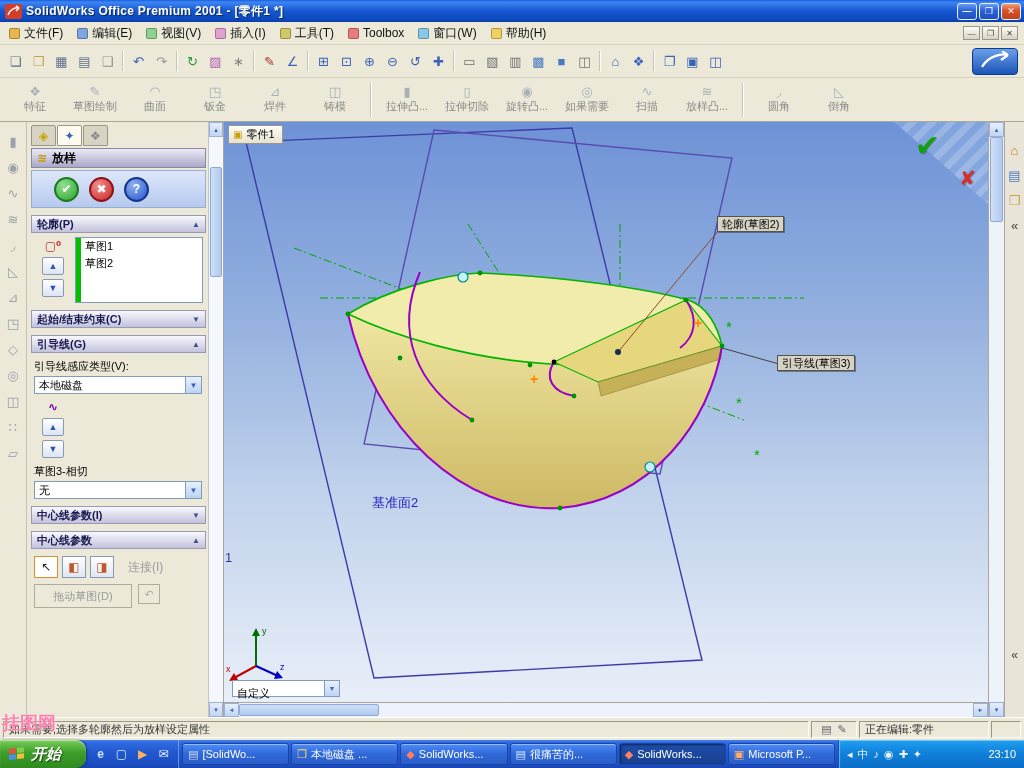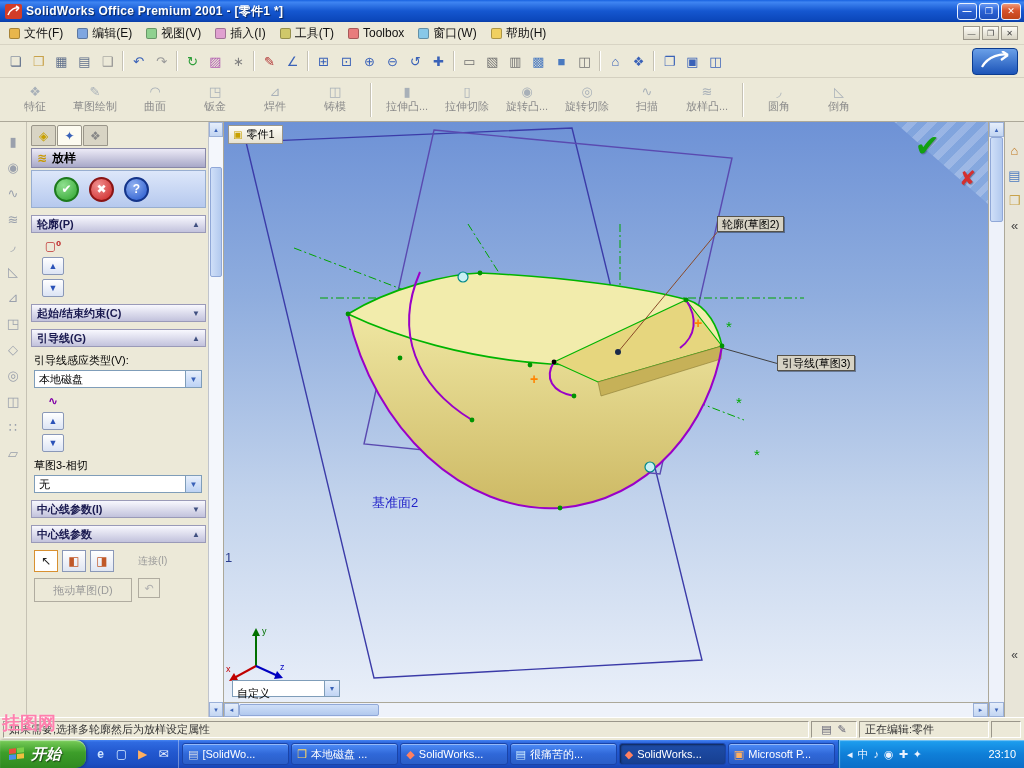--- a/index.html
+++ b/index.html
@@ -69,21 +69,21 @@
   .p-item{padding:1px 3px;color:#000}
   .g-item{background:#f28484;padding:1px 3px;border-bottom:1px solid #e07070;color:#300}
   .g-item.sel{background:#2f63c2;color:#fff;border-bottom-color:#2f63c2}
   .pm-label{font-size:11px;margin:6px 3px 2px;color:#000}
   .pm-combo{display:flex;height:18px;border:1px solid #7f9db9;background:#fff;margin:0 4px 0 3px;font-size:11px}
   .pm-combo .val{flex:1;padding:1px 4px;color:#000}
   .pm-combo .cbtn{width:16px;background:linear-gradient(#e8f0fc,#bcd2f4);border-left:1px solid #7f9db9;color:#3a62b8;font-size:8px;display:flex;align-items:center;justify-content:center}
   .st-row{display:flex;gap:4px;align-items:center;margin:7px 3px 0}
   .st-btn{width:24px;height:22px;border:1px solid #8a98b8;background:linear-gradient(#fff,#e0e6f2);font-size:12px;display:flex;align-items:center;justify-content:center}
   .st-btn.sel{background:#fff;border-color:#d89030}
-  .connect{font-size:10px;color:#9a9a9a;margin-left:20px}
+  .connect{font-size:12px;color:#9a9a9a;margin-left:10px}
   .drag-row{display:flex;gap:6px;margin:6px 3px 0}
   .drag-btn{width:98px;height:24px;border:1px solid #b0aca0;background:#ece9d8;color:#9a9a9a;font-size:11px;display:flex;align-items:center;justify-content:center}
   .undo-mini{width:22px;height:20px;border:1px solid #b0aca0;color:#b0b0b0;font-size:11px;display:flex;align-items:center;justify-content:center}
   .pm-scroll{width:15px;background:#f4f7fc;border-left:1px solid #c0c4cc;display:flex;flex-direction:column}
   .sb-btn{flex:0 0 15px;background:linear-gradient(#e6eefb,#c2d5f2);border:1px solid #9ab0d8;color:#3a62b8;font-size:7px;display:flex;align-items:center;justify-content:center}
   .pm-track{flex:1;position:relative}
   .pm-thumb{position:absolute;top:30px;left:1px;right:1px;height:110px;background:linear-gradient(90deg,#cfdff8,#b2c9ee);border:1px solid #90a8d8;border-radius:2px}
 
   
   .vpcol{flex:1;display:flex;flex-direction:column;min-width:0}
@@ -408,21 +408,21 @@
         <span class="fl">拉伸切除</span>
       </span>
 
       <span class="fbtn">
         <span class="fg">◉</span>
         <span class="fl">旋转凸...</span>
       </span>
 
       <span class="fbtn">
         <span class="fg">◎</span>
-        <span class="fl">旋转切除</span>
+        <span class="fl">如果需要</span>
       </span>
 
       <span class="fbtn">
         <span class="fg">∿</span>
         <span class="fl">扫描</span>
       </span>
 
       <span class="fbtn">
         <span class="fg">≋</span>
         <span class="fl">放样凸...</span>
@@ -501,20 +501,25 @@
         <div class="pm-sec">
           <span>轮廓(P)</span>
           <span class="arr">▲</span>
         </div>
         <div class="pm-row">
           <div class="pm-col">
             <span class="pm-mini" style="color:#c03030">▢⁰</span>
             <span class="pm-arrow">▲</span>
             <span class="pm-arrow">▼</span>
           </div>
+          <div class="p-list">
+
+          <div class="p-item">草图1</div>
+              <div class="p-item">草图2</div>
+            </div>
         </div>
 
         <div class="pm-sec">
           <span>起始/结束约束(C)</span>
           <span class="arr">▼</span>
         </div>
 
         <div class="pm-sec">
           <span>引导线(G)</span>
           <span class="arr">▲</span>

